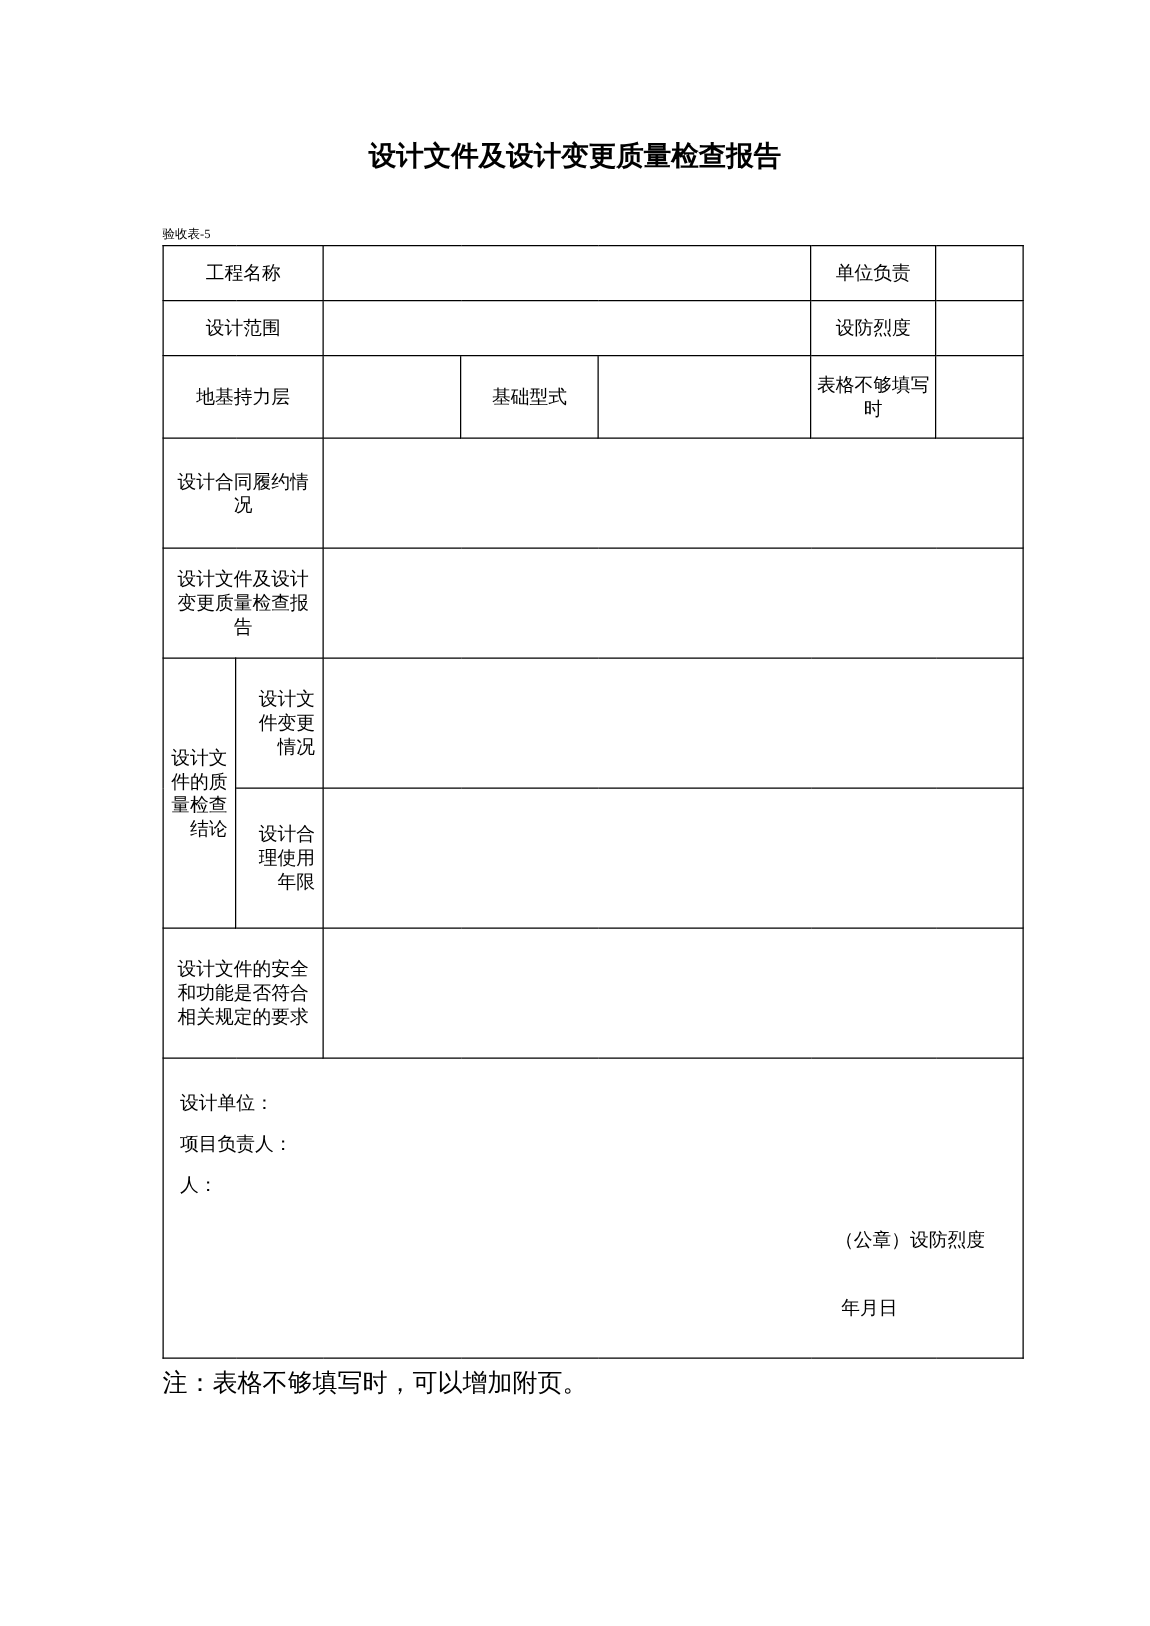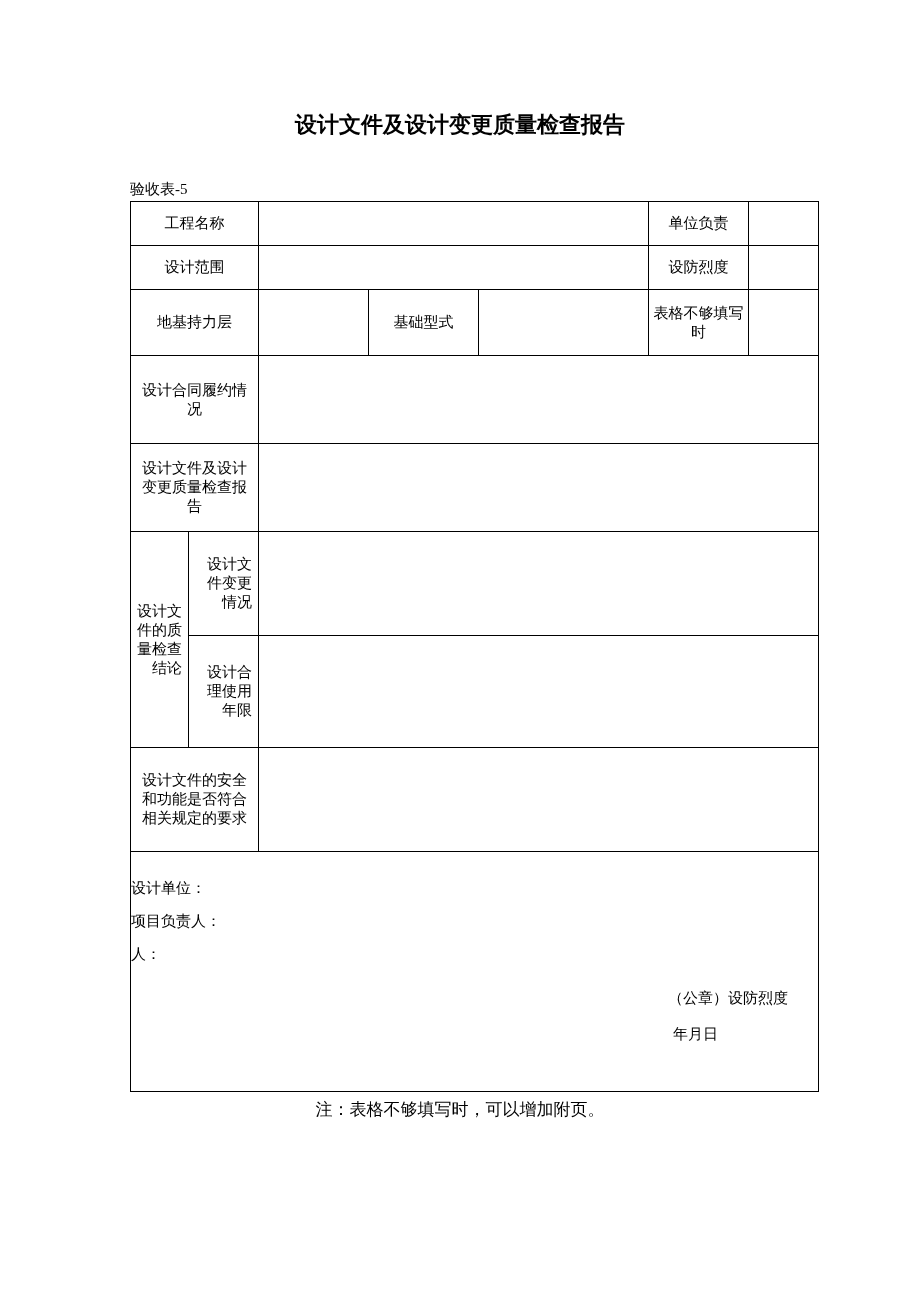--- a/index.html
+++ b/index.html
@@ -16,34 +16,35 @@
       font-size: 15px;
       color: #000;
     }
     .title {
       text-align: center;
       font-size: 22px;
       font-weight: bold;
       margin-bottom: 40px;
     }
     .form-no {
-      font-size: 15px;
+      font-size: 10px;
       margin-bottom: 2px;
     }
     table {
       border-collapse: collapse;
       width: 100%;
       table-layout: fixed;
     }
     td {
       border: 1px solid #000;
       padding: 6px 4px;
       text-align: center;
       vertical-align: middle;
       word-break: break-all;
+      font-family: Liberation Mono, monospace;
     }
     .h-small {
       height: 44px;
     }
     .h-med {
       height: 66px;
     }
     .h-large {
       height: 88px;
       padding-left: 27px;
@@ -54,39 +55,38 @@
     .h-large3 {
       height: 112px;
     }
     .left-align {
       text-align: right;
       padding: 4px 6px;
     }
     .signature-cell {
       text-align: left;
       vertical-align: top;
-      padding: 20px 8px 10px 0;
+      padding: 20px 8px 10px 13px;
       height: 240px;
       line-height: 2.2;
       position: relative;
     }
     .sig-right {
       position: absolute;
       right: 30px;
       top: 130px;
     }
     .sig-date {
       position: absolute;
       right: 100px;
-      top: 166px;
+      top: 184px;
     }
     .footnote {
-      text-align: center;
       margin-top: 6px;
-      font-size: 17px;
+      font-size: 20px;
     }
   </style>
 </head>
 <body>
 
 <div class="title">设计文件及设计变更质量检查报告</div>
 
 <div class="form-no">验收表-5</div>
 
 <table>

